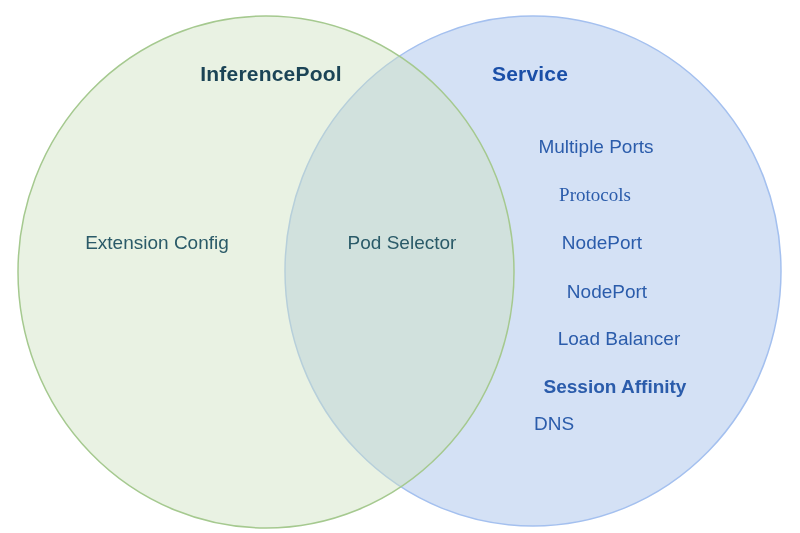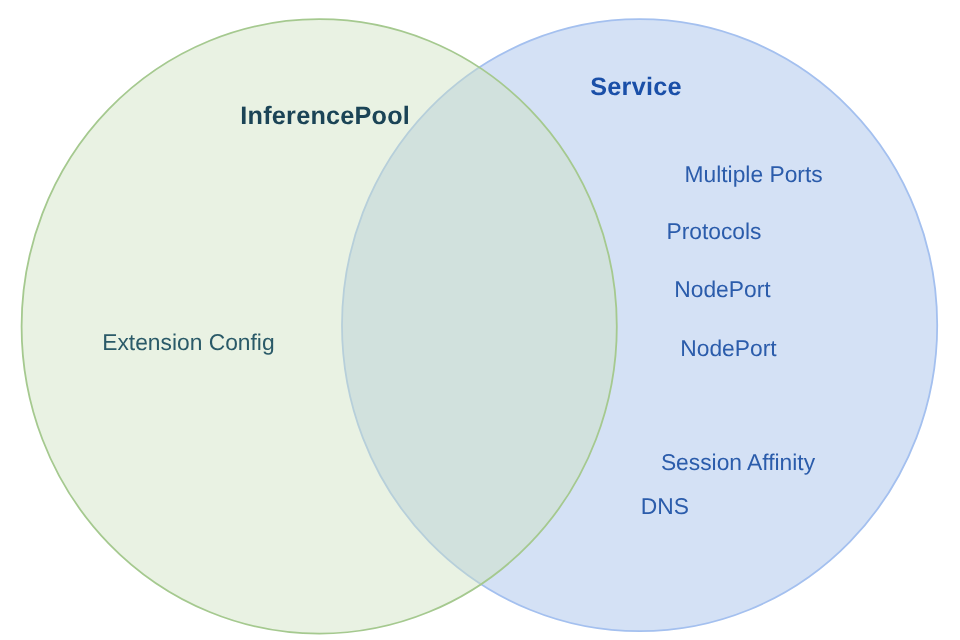--- a/index.html
+++ b/index.html
@@ -30,59 +30,61 @@
     font-size: 21px;
     font-weight: 700;
     letter-spacing: 0.2px;
   }
   .teal-text  { color: var(--left-text, #2a5a68); }
   .teal-title { color: var(--left-title, #1b4456); }
   .blue-text  { color: var(--right-text, #2b5cab); }
   .blue-title { color: var(--right-title, #1a4fa8); }
 
   
-  .pos-title-left      { left: 271px; top: 73px; margin-top: 24px;  }
+  .pos-title-left      { left: 271px; top: 73px;  }
   .pos-title-right     { left: 530px; top: 73px; text-align: right;  }
-  .pos-extension-config{ left: 157px; top: 242px; margin-top: 44px; }
+  .pos-extension-config{ left: 157px; top: 242px; }
   .pos-inference-config{ left: 156px; top: 291px; }
   .pos-pod-selector    { left: 402px; top: 242px; }
   .pos-port-config     { left: 402px; top: 291px; }
-  .pos-multiple-ports  { left: 596px; top: 146px; margin-left: 32px; }
-  .pos-protocols       { left: 595px; top: 194px; }
+  .pos-multiple-ports  { left: 596px; top: 146px; }
+  .pos-protocols       { left: 595px; top: 194px; font-family: Liberation Serif, serif; }
   .pos-clusterip       { left: 602px; top: 242px; }
   .pos-nodeport        { left: 607px; top: 291px; }
   .pos-load-balancer   { left: 619px; top: 338px; }
-  .pos-session-affinity{ left: 615px; top: 386px; }
+  .pos-session-affinity{ left: 615px; top: 386px; font-weight: bold; }
   .pos-dns             { left: 554px; top: 423px; }
 </style>
 </head>
 <body>
 
 <div class="stage">
 
   <svg class="venn-svg" width="800" height="533" viewBox="0 0 800 533">
     <ellipse cx="533" cy="271" rx="248" ry="255" fill-opacity="0.5" stroke-width="1.5" fill="#aac4ec" stroke="#a4c0ef"></ellipse>
     <ellipse cx="266" cy="272" rx="248" ry="256" fill-opacity="0.45" stroke-width="1.5" fill="#cfe3c2" stroke="#a5c98f"></ellipse>
   </svg>
 
   <div class="label title teal-title pos-title-left">InferencePool</div>
 
   <div class="label title blue-title pos-title-right">Service</div>
 
   <div class="label teal-text pos-extension-config">Extension Config</div>
 
 
+  <div class="label teal-text pos-pod-selector">Pod Selector</div>
 
 
   <div class="label blue-text pos-multiple-ports">Multiple Ports</div>
 
   <div class="label blue-text pos-protocols">Protocols</div>
 
   <div class="label blue-text pos-clusterip">NodePort</div>
 
   <div class="label blue-text pos-nodeport">NodePort</div>
 
+  <div class="label blue-text pos-load-balancer">Load Balancer</div>
 
   <div class="label blue-text pos-session-affinity">Session Affinity</div>
 
   <div class="label blue-text pos-dns">DNS</div>
 
 </div>
 
 </body></html>

